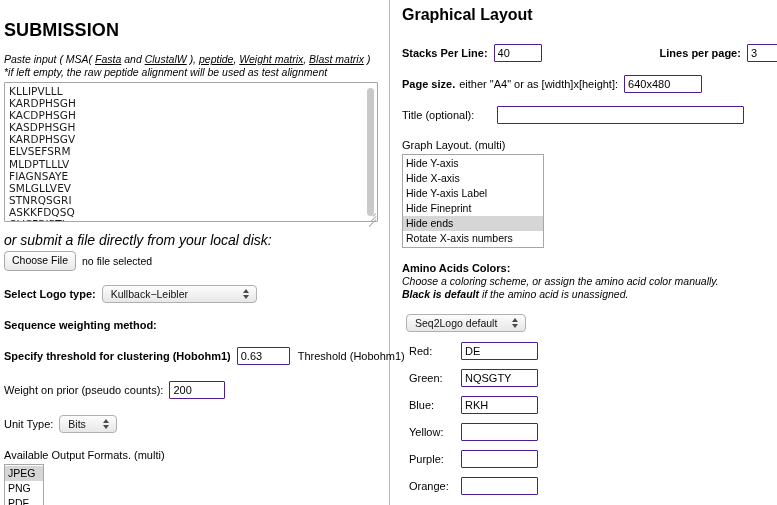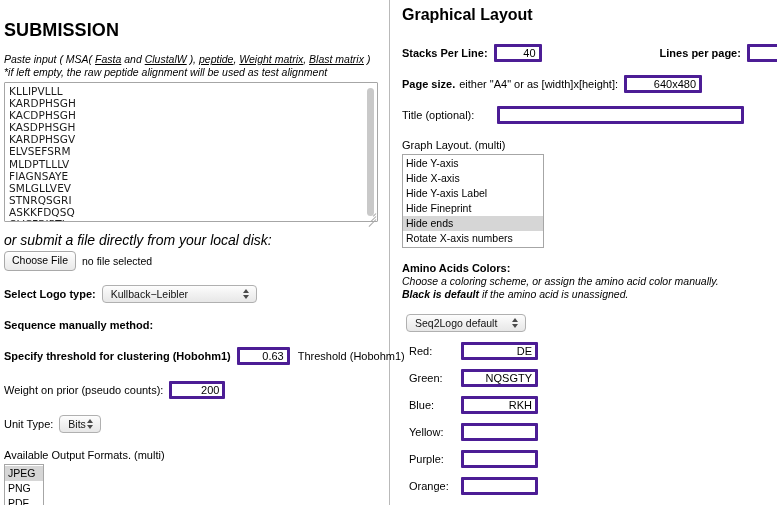--- a/index.html
+++ b/index.html
@@ -162,29 +162,28 @@
     content: "";
     position: absolute;
     left: 0;
     border-left: 3.5px solid transparent;
     border-right: 3.5px solid transparent;
   }
   .mac-select .arrows:before { top: 1px; border-bottom: 4px solid #4a4a4a; }
   .mac-select .arrows:after { bottom: 1px; border-top: 4px solid #4a4a4a; }
 
   input.txt {
-    border: 3px solid #4c1d95;
+    border: 1px solid #4c1d95;
     border-radius: 1px;
     font-family: "Liberation Sans", sans-serif;
     font-size: 11px;
     padding: 1px 3px;
     height: 18px;
     color: #000;
     background: #fff;
-    text-align: right;
   }
 
   .plain-lbl { font-size: 11px; }
 
   .multi-label { font-size: 11px; margin: 0 0 3px 0; }
   .listbox {
     border: 1px solid #a6a6a6;
     background: #fff;
     font-size: 10.5px;
     padding: 1px 0;
@@ -270,37 +269,37 @@
 
     <div class="field-row">
       <span class="lbl">Select Logo type:</span>
       <div class="mac-select" style="width:155px;">
         <span>Kullback−Leibler</span>
         <span class="arrows"></span>
       </div>
     </div>
 
     <div class="field-row">
-      <span class="lbl">Sequence manually method:</span>
+      <span class="lbl">Sequence weighting method:</span>
     </div>
 
     <div class="field-row">
       <span class="lbl">Specify threshold for clustering (Hobohm1)</span>
       <input class="txt" style="width: 53px;" value="0.63">
       <span class="after-lbl">Threshold (Hobohm1)</span>
     </div>
 
     <div class="field-row">
       <span class="lbl lbl-mixed"><b>Weight on prior</b> <span class="lbl-normal">(pseudo counts):</span></span>
       <input class="txt" style="width: 56px;" value="200">
     </div>
 
     <div class="field-row">
       <span class="lbl lbl-normal plain-lbl" style="margin-right:6px;">Unit Type:</span>
-      <div class="mac-select" style="width:42px;">
+      <div class="mac-select" style="width:58px;">
         <span>Bits</span>
         <span class="arrows"></span>
       </div>
     </div>
 
     <div class="multi-label">Available Output Formats. (multi)</div>
     <div class="listbox fmt-list">
       <div class="opt sel">JPEG</div>
       <div class="opt">PNG</div>
       <div class="opt">PDF</div>

